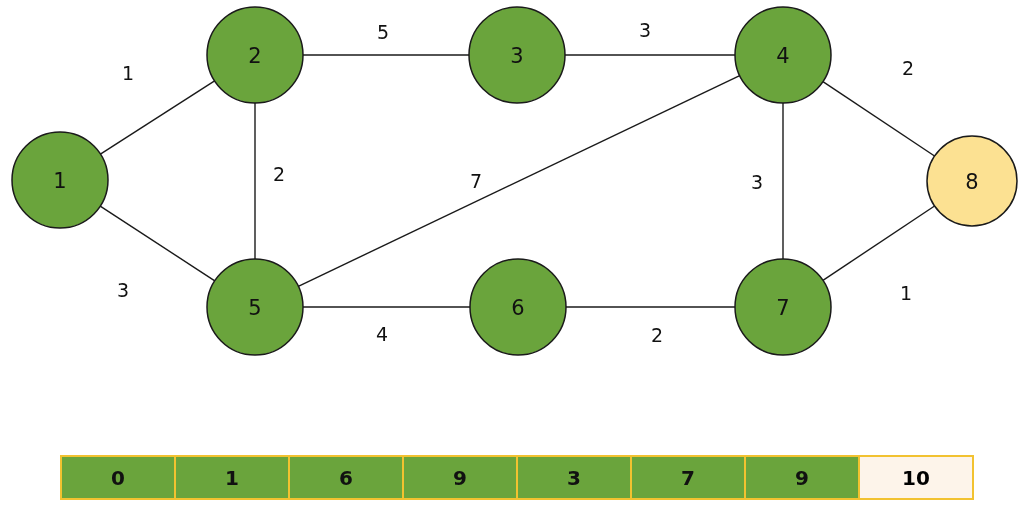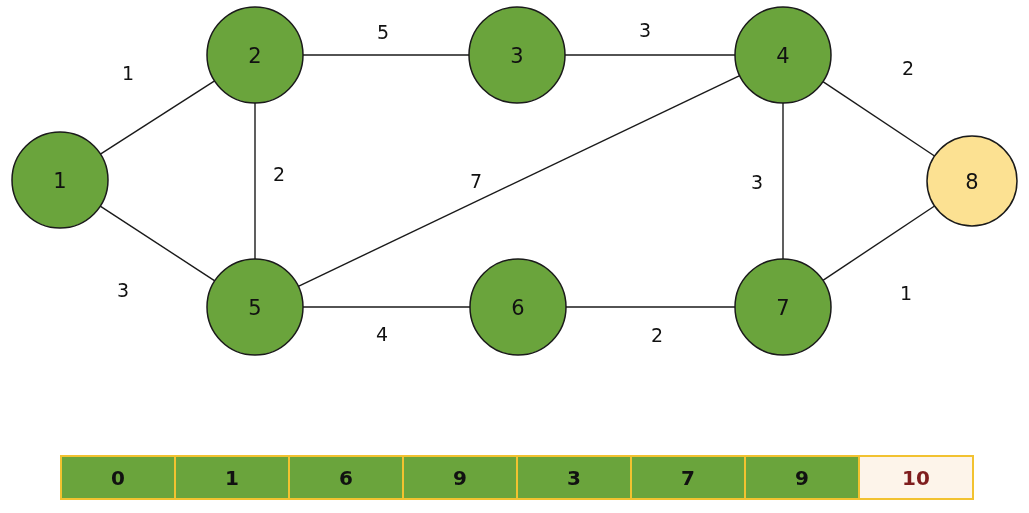--- a/index.html
+++ b/index.html
@@ -62,21 +62,21 @@
     align-items: center;
     justify-content: center;
     font-family: "DejaVu Sans", sans-serif;
     font-size: 20px;
     font-weight: bold;
     color: #111111;
     background: #6aa43c;
   }
   .dist-cell.highlight {
     background: #fdf4ea;
-    color: #7f1d1d;
+    color: #000000;
   }
 </style>
 </head>
 <body>
 
 <svg id="graph-canvas" viewBox="0 0 1029 513" xmlns="http://www.w3.org/2000/svg">
   <g id="edges-layer">
       <line x1="100.41019867026594" y1="154.09602649341926" x2="214.58980132973406" y2="80.90397350658074" class="edge-line" stroke="#1a1a1a"></line>
       <line x1="100.22171444763468" y1="206.19568069153644" x2="214.77828555236533" y2="280.80431930846356" class="edge-line" stroke="#1a1a1a"></line>
       <line x1="303" y1="55" x2="469" y2="55" class="edge-line" stroke="#1a1a1a"></line>

